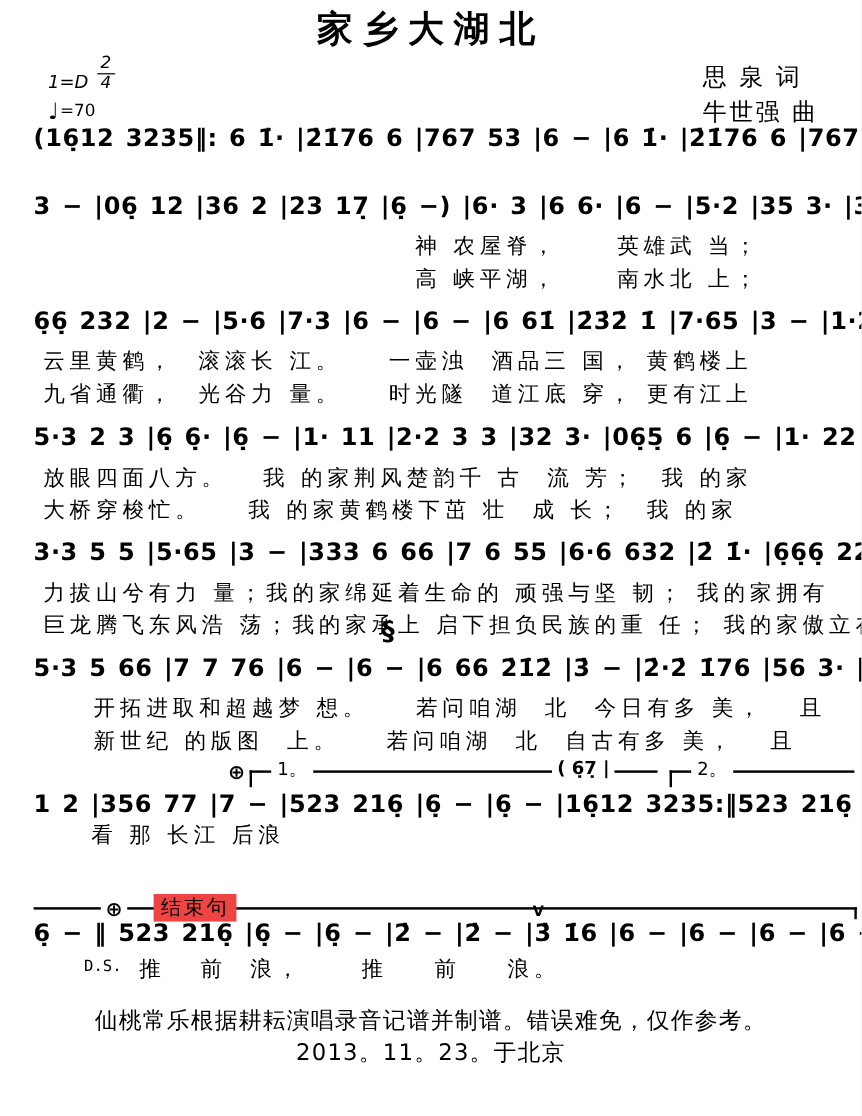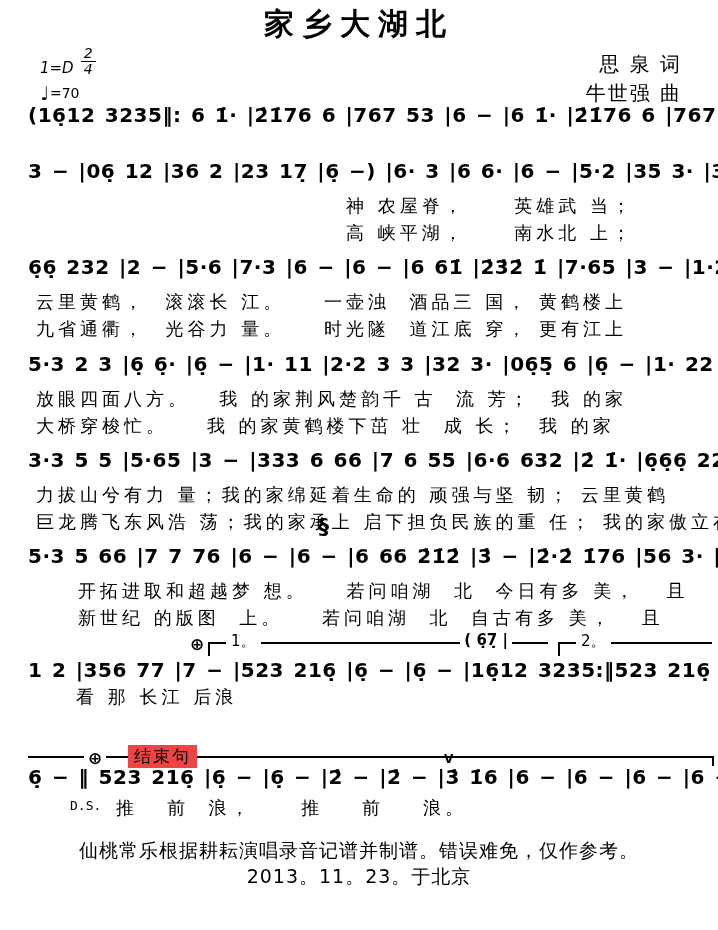--- a/index.html
+++ b/index.html
@@ -6,21 +6,21 @@
   .page {
     position:relative; width:718px; height:930px; background:#ffffff;
     font-family:"DejaVu Sans", sans-serif; color:#000; overflow:hidden;
   }
   .title {
     position:absolute; top:4px; left:0; right:0; text-align:center;
     font-family:"DejaVu Serif", serif; font-weight:bold;
     font-size:30px; letter-spacing:8px;
   }
   .credits {
-    position:absolute; top:50px; right:36px; text-align:right;
+    position:absolute; top:50px; right:36px; text-align:left;
     font-size:20px; line-height:29px; letter-spacing:2px;
   }
   .keysig { position:absolute; top:46px; left:40px; font-size:15px; }
   .keyrow { display:flex; align-items:flex-end; gap:7px;font-style:italic; }
   .meter { display:inline-flex; flex-direction:column; text-align:center; font-size:14px; line-height:15px; }
   .meter .num { border-bottom:1.5px solid #000; padding:0 3px; }
   .temporow { margin-top:5px; font-size:14px; display:flex; align-items:center; }
   .note-glyph { font-size:19px; margin-right:1px; }
   .system { position:absolute; left:28px; width:682px; }
   .notation {
@@ -83,21 +83,21 @@
   </div>
 
   <div class="system" style="top:351px">
     <div class="notation">5·3 2 3 |6̣ 6̣· |6̣ − |1· 11 |2·2 3 3 |32 3· |06̣5̣ 6 |6̣ − |1· 22 |</div>
     <div class="lyrics" style="margin-left:8px; margin-top:8px">放眼四面八方。   我 的家荆风楚韵千 古  流 芳；  我 的家</div>
     <div class="lyrics" style="margin-left:8px">大桥穿梭忙。    我 的家黄鹤楼下茁 壮  成 长；  我 的家</div>
   </div>
 
   <div class="system" style="top:447px">
     <div class="notation">3·3 5 5 |5·65 |3 − |333 6 66 |7 6 55 |6·6 632 |2̇ 1̇· |6̣6̣6̣ 223 |</div>
-    <div class="lyrics" style="margin-left:8px; margin-top:8px">力拔山兮有力 量；我的家绵延着生命的 顽强与坚 韧； 云里黄鹤</div>
+    <div class="lyrics" style="margin-left:8px; margin-top:8px">力拔山兮有力 量；我的家绵延着生命的 顽强与坚 韧； 我的家拥有</div>
     <div class="lyrics" style="margin-left:8px">巨龙腾飞东风浩 荡；我的家承上 启下担负民族的重 任； 我的家傲立在</div>
   </div>
 
   <div class="segno" style="left:318px; top:514px">§</div>
 
   <div class="system" style="top:543px">
     <div class="notation">5·3 5 66 |7 7 76 |6 − |6 − |6 66 2̇1̇2̇ |3̇ − |2̇·2̇ 1̇76 |56 3· |06̣</div>
     <div class="lyrics" style="margin-left:50px; margin-top:8px">开拓进取和超越梦 想。    若问咱湖  北  今日有多 美，   且</div>
     <div class="lyrics" style="margin-left:50px">新世纪 的版图  上。    若问咱湖  北  自古有多 美，   且</div>
   </div>

